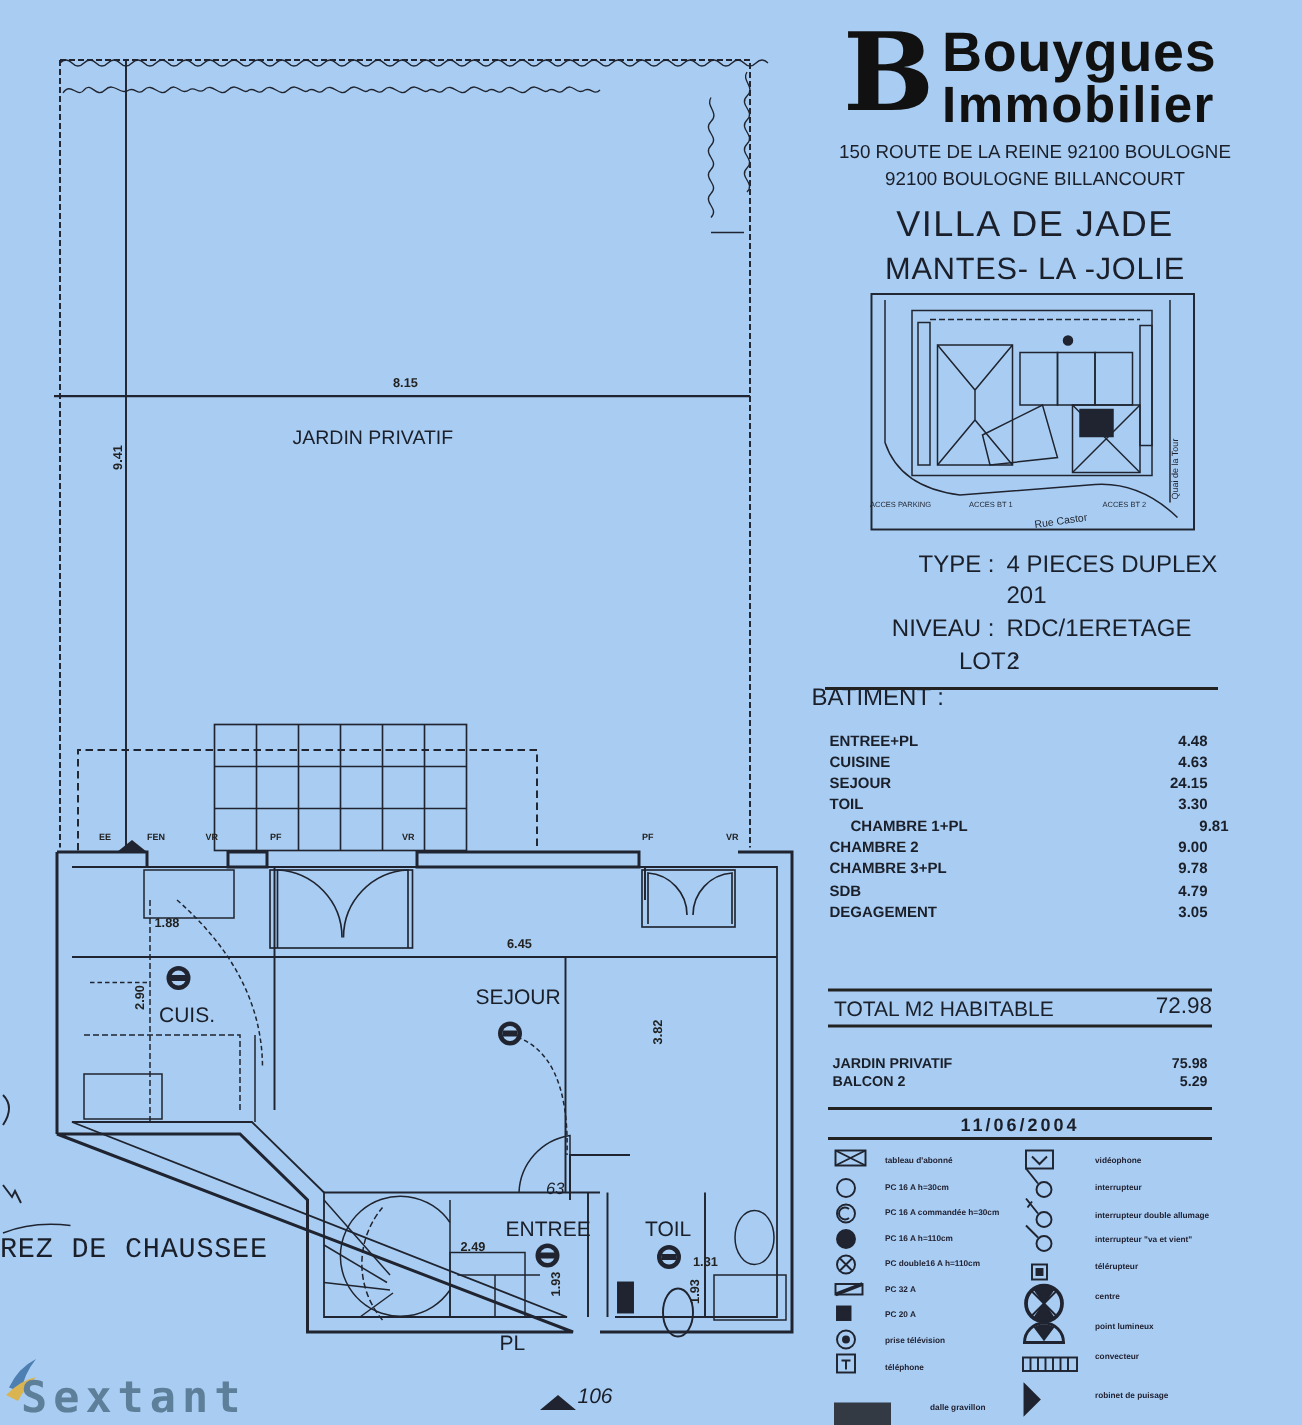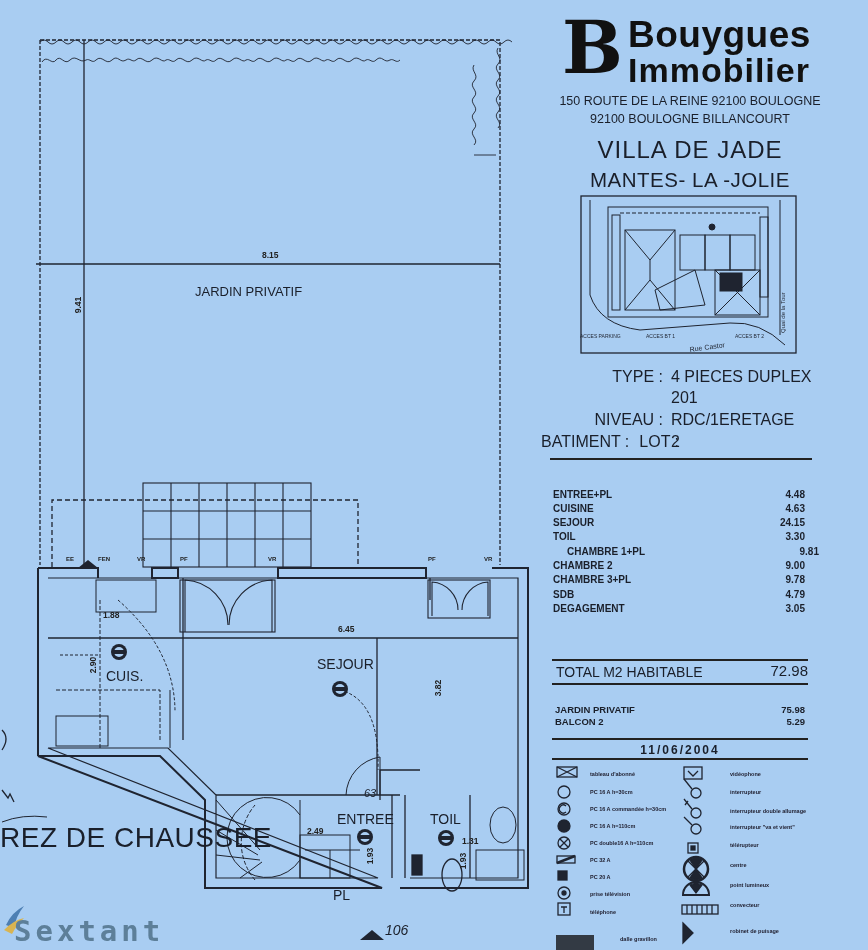--- a/index.html
+++ b/index.html
@@ -28,21 +28,21 @@
   .room { position:absolute; left:553px; width:252px; font-size:10px; font-weight:bold; line-height:11.4px; }
   .room span.v { position:absolute; right:0; }
   .total { position:absolute; left:556px; top:664px; font-size:14px; }
   .total-v { position:absolute; right:60px; top:662px; font-size:15px; }
   .ext { position:absolute; left:555px; width:250px; font-size:9.5px; font-weight:bold; line-height:12px;}
   .ext span.v { position:absolute; right:0; }
   .date { position:absolute; left:555px; width:250px; text-align:center; top:743px; font-size:12px; font-weight:bold; letter-spacing:2px;}
   .leg { position:absolute; font-size:5.5px; font-weight:bold; color:#223; white-space:nowrap;}
   .plan-label { position:absolute; font-size:14px; color:#1a1f2a; }
   .dim { position:absolute; font-size:8.5px; font-weight:bold; color:#222; }
-  .rdc { position:absolute; left:0px; top:822px; font-size:28px; letter-spacing:0.5px; }
+  .rdc { position:absolute; left:0px; top:822px; font-size:19px; letter-spacing:0.5px;font-family:Liberation Mono, monospace; }
   .sextant { position:absolute; left:14px; top:914px; font-size:29px; font-weight:bold; color:#5d7f99; letter-spacing:4px; font-family:"DejaVu Sans Mono", monospace;}
 </style>
 </head>
 <body>
 
 <svg class="plan" width="868" height="950">
   <g stroke="#1f2430" fill="none" stroke-width="1.3">
 
     <path d="M40 40 L500 40 L500 565" stroke-dasharray="4 2"></path>
     <path d="M40 40 L40 565" stroke-dasharray="4 2"></path>
@@ -225,21 +225,21 @@
 </div>
 <div class="info-row" style="left:553px;top:388px;">
   <span class="info-k" style="left:16px;margin-top:44px;">LOT :</span>
   <span class="info-v">201</span>
 </div>
 <div class="info-row" style="left:553px;top:410px;">
   <span class="info-k" style="left:0;">NIVEAU :</span>
   <span class="info-v">RDC/1ERETAGE</span>
 </div>
 <div class="info-row" style="left:553px;top:432px;">
-  <span class="info-k" style="left:-12px;text-align:left;">BATIMENT :</span>
+  <span class="info-k" style="left:-12px;text-align:left;margin-top:24px;">BATIMENT :</span>
   <span class="info-v">2</span>
 </div>
 <div class="hr" style="left:550px;top:458px;width:262px;"></div>
 
 <div class="room" style="top:489px;"><span>ENTREE+PL</span><span class="v">4.48</span></div>
 <div class="room" style="top:503px;"><span>CUISINE</span><span class="v">4.63</span></div>
 <div class="room" style="top:517px;"><span>SEJOUR</span><span class="v">24.15</span></div>
 <div class="room" style="top:531px;"><span>TOIL</span><span class="v">3.30</span></div>
 <div class="room" style="top:546px;margin-left:14px;"><span>CHAMBRE  1+PL</span><span class="v">9.81</span></div>
 <div class="room" style="top:560px;"><span>CHAMBRE  2</span><span class="v">9.00</span></div>

